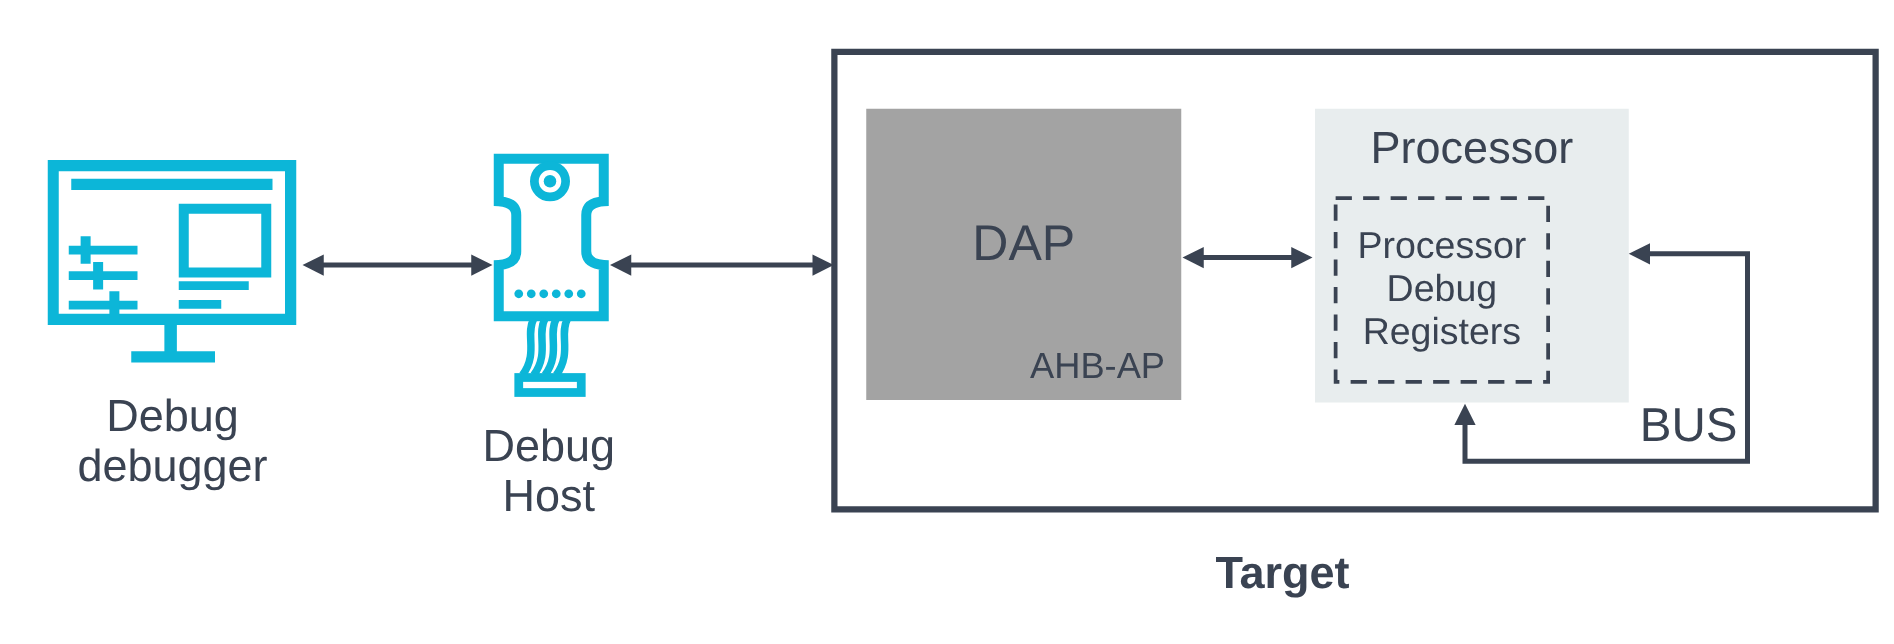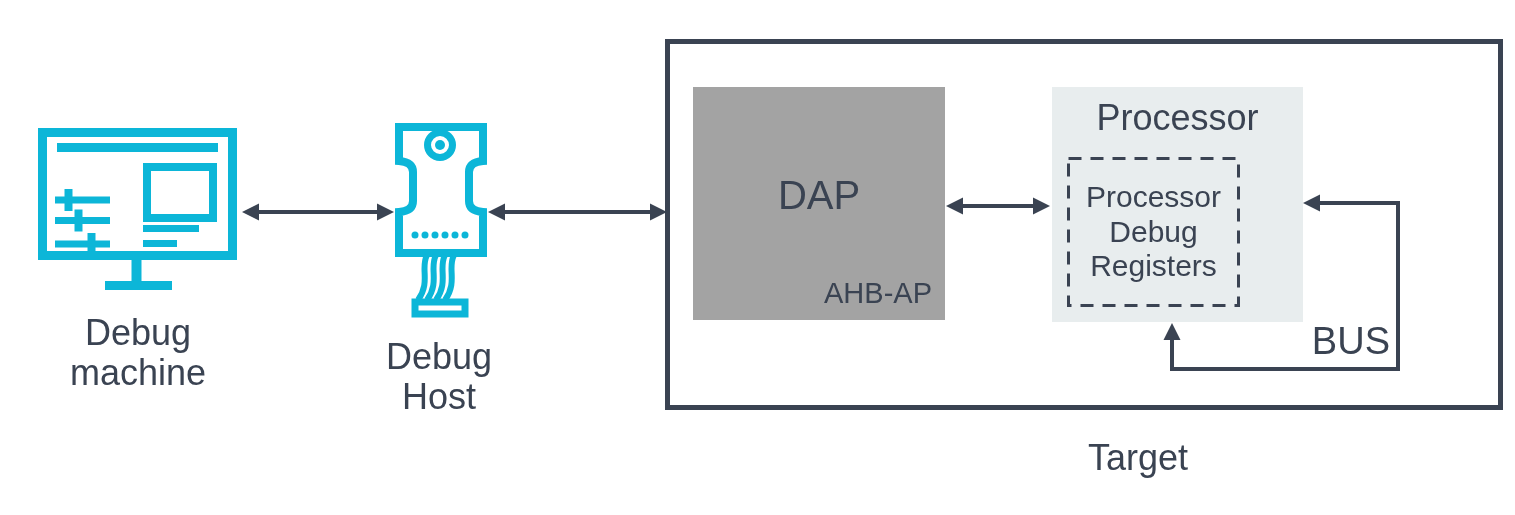--- a/index.html
+++ b/index.html
@@ -68,21 +68,21 @@
   .label {
     position: absolute;
     text-align: center;
     font-size: 36px;
     line-height: 40px;
     color: #3a4352;
     z-index: 3;
   }
   .host-label  { left: 38px;  top: 313px; width: 200px; }
   .probe-label { left: 339px; top: 337px; width: 200px; }
-  .target-label{ left: 1038px; top: 438px; width: 200px; }
+  .target-label{ left: 926px; top: 438px; width: 200px; font-weight: bold; }
   .bus-label {
     position: absolute;
     left: 1300px; top: 322px;
     width: 90px;
     text-align: right;
     font-size: 38px;
     line-height: 1;
     z-index: 3;
   }
   .icon-svg { position: absolute; z-index: 2; }
@@ -178,21 +178,21 @@
         <path d="M 1317 203 H 1398 V 369 H 1172 V 340" fill="none" stroke-width="4"></path>
         <polygon points="1303,203 1320,194.5 1320,211.5" stroke="none"></polygon>
         <polygon points="1172,323 1163.5,340 1180.5,340" stroke="none"></polygon>
       </g>
       <rect x="1068.5" y="158.5" width="170" height="147" fill="none" stroke-width="3" stroke-dasharray="13 9"></rect>
     </g>
   </svg>
 
   <div class="label host-label">
     <div>Debug</div>
-    <div>machine</div>
+    <div>debugger</div>
   </div>
 
   <div class="label probe-label">
     <div>Debug</div>
     <div>Host</div>
   </div>
 
   <div class="label target-label">Target</div>
 
   <div class="bus-label">BUS</div>

